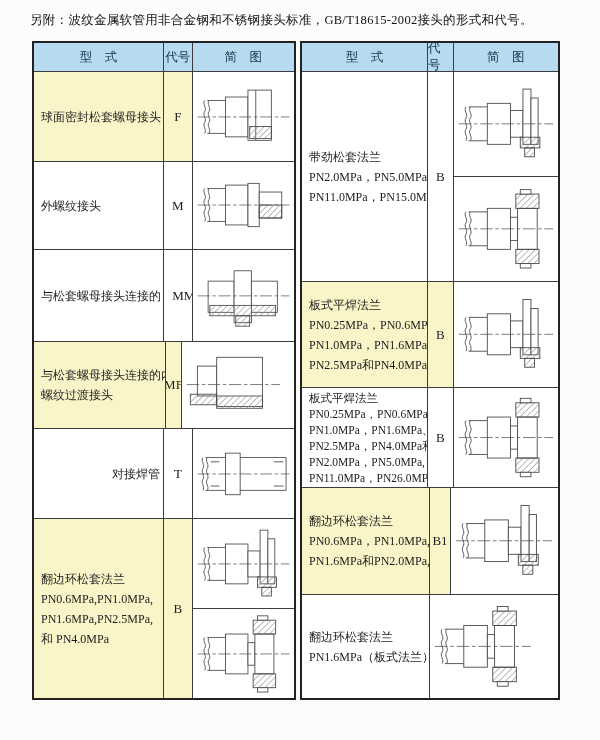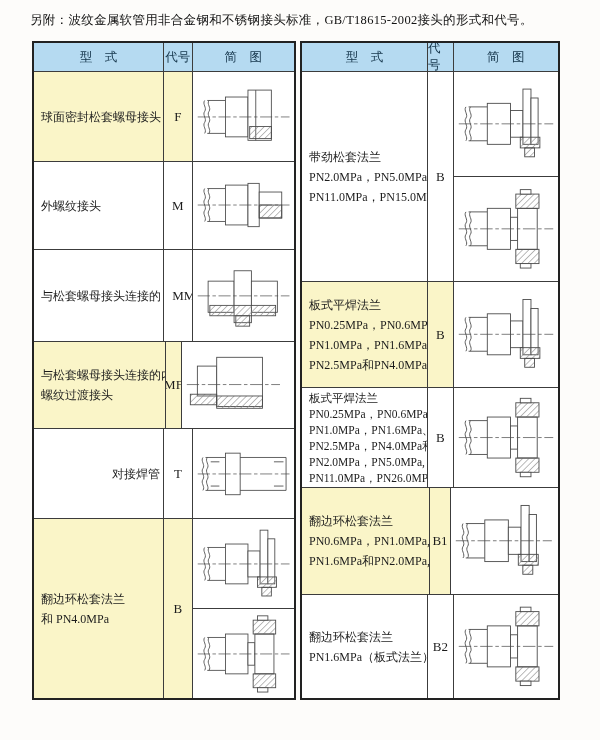--- a/index.html
+++ b/index.html
@@ -162,20 +162,22 @@
               <line x1="17" y1="31" x2="27" y2="31" stroke="#4a4a4a" stroke-width="1"></line>
               <line x1="17" y1="59" x2="27" y2="59" stroke="#4a4a4a" stroke-width="1"></line>
               <line x1="2" y1="45" x2="108" y2="45" stroke="#4a4a4a" stroke-width="0.8" stroke-dasharray="14 3 4 3"></line>
             </svg>
           </div>
         </div>
       </div>
       <div class="row" style="height: 180px;">
         <div class="type-cell cell hl" style="width: 131px;">
           <div class="tline">翻边环松套法兰</div>
+          <div class="tline">PN0.6MPa,PN1.0MPa,</div>
+          <div class="tline">PN1.6MPa,PN2.5MPa,</div>
           <div class="tline">和 PN4.0MPa</div>
         </div>
         <div class="code-cell cell hl" style="width: 29px;">B</div>
         <div class="diagram-cell cell" style="width: 104px;">
           <div class="sub-diagram">
             <svg viewBox="0 0 110 90" preserveAspectRatio="xMidYMid meet">
     <defs>
                 <pattern id="hp6" width="5" height="5" patternUnits="userSpaceOnUse" patternTransform="rotate(45)">
       <line x1="0" y1="0" x2="0" y2="5" stroke="#8a8a8a" stroke-width="1.3"></line>
                 </pattern>
@@ -367,21 +369,20 @@
               <line x1="2" y1="45" x2="108" y2="45" stroke="#4a4a4a" stroke-width="0.8" stroke-dasharray="14 3 4 3"></line>
             </svg>
           </div>
         </div>
       </div>
       <div class="row" style="height: 104px;">
         <div class="type-cell cell" style="width: 127px;">
           <div class="tline">翻边环松套法兰</div>
           <div class="tline">PN1.6MPa（板式法兰）</div>
         </div>
-        <div class="code-cell cell" style="width: 26px;">B2</div>
         <div class="diagram-cell cell" style="width: 107px;">
           <div class="sub-diagram">
             <svg viewBox="0 0 110 90" preserveAspectRatio="xMidYMid meet">
     <defs>
                 <pattern id="hp13" width="5" height="5" patternUnits="userSpaceOnUse" patternTransform="rotate(45)">
       <line x1="0" y1="0" x2="0" y2="5" stroke="#8a8a8a" stroke-width="1.3"></line>
                 </pattern>
               </defs>
               <path d="M10,26 c-3,4.18 3,8.36 0,12.666666666666666 c-3,4.18 3,8.36 0,12.666666666666666 c-3,4.18 3,8.36 0,12.666666666666666" fill="none" stroke="#4a4a4a" stroke-width="1"></path>
               <path d="M15,26 c-3,4.18 3,8.36 0,12.666666666666666 c-3,4.18 3,8.36 0,12.666666666666666 c-3,4.18 3,8.36 0,12.666666666666666" fill="none" stroke="#4a4a4a" stroke-width="1"></path>

